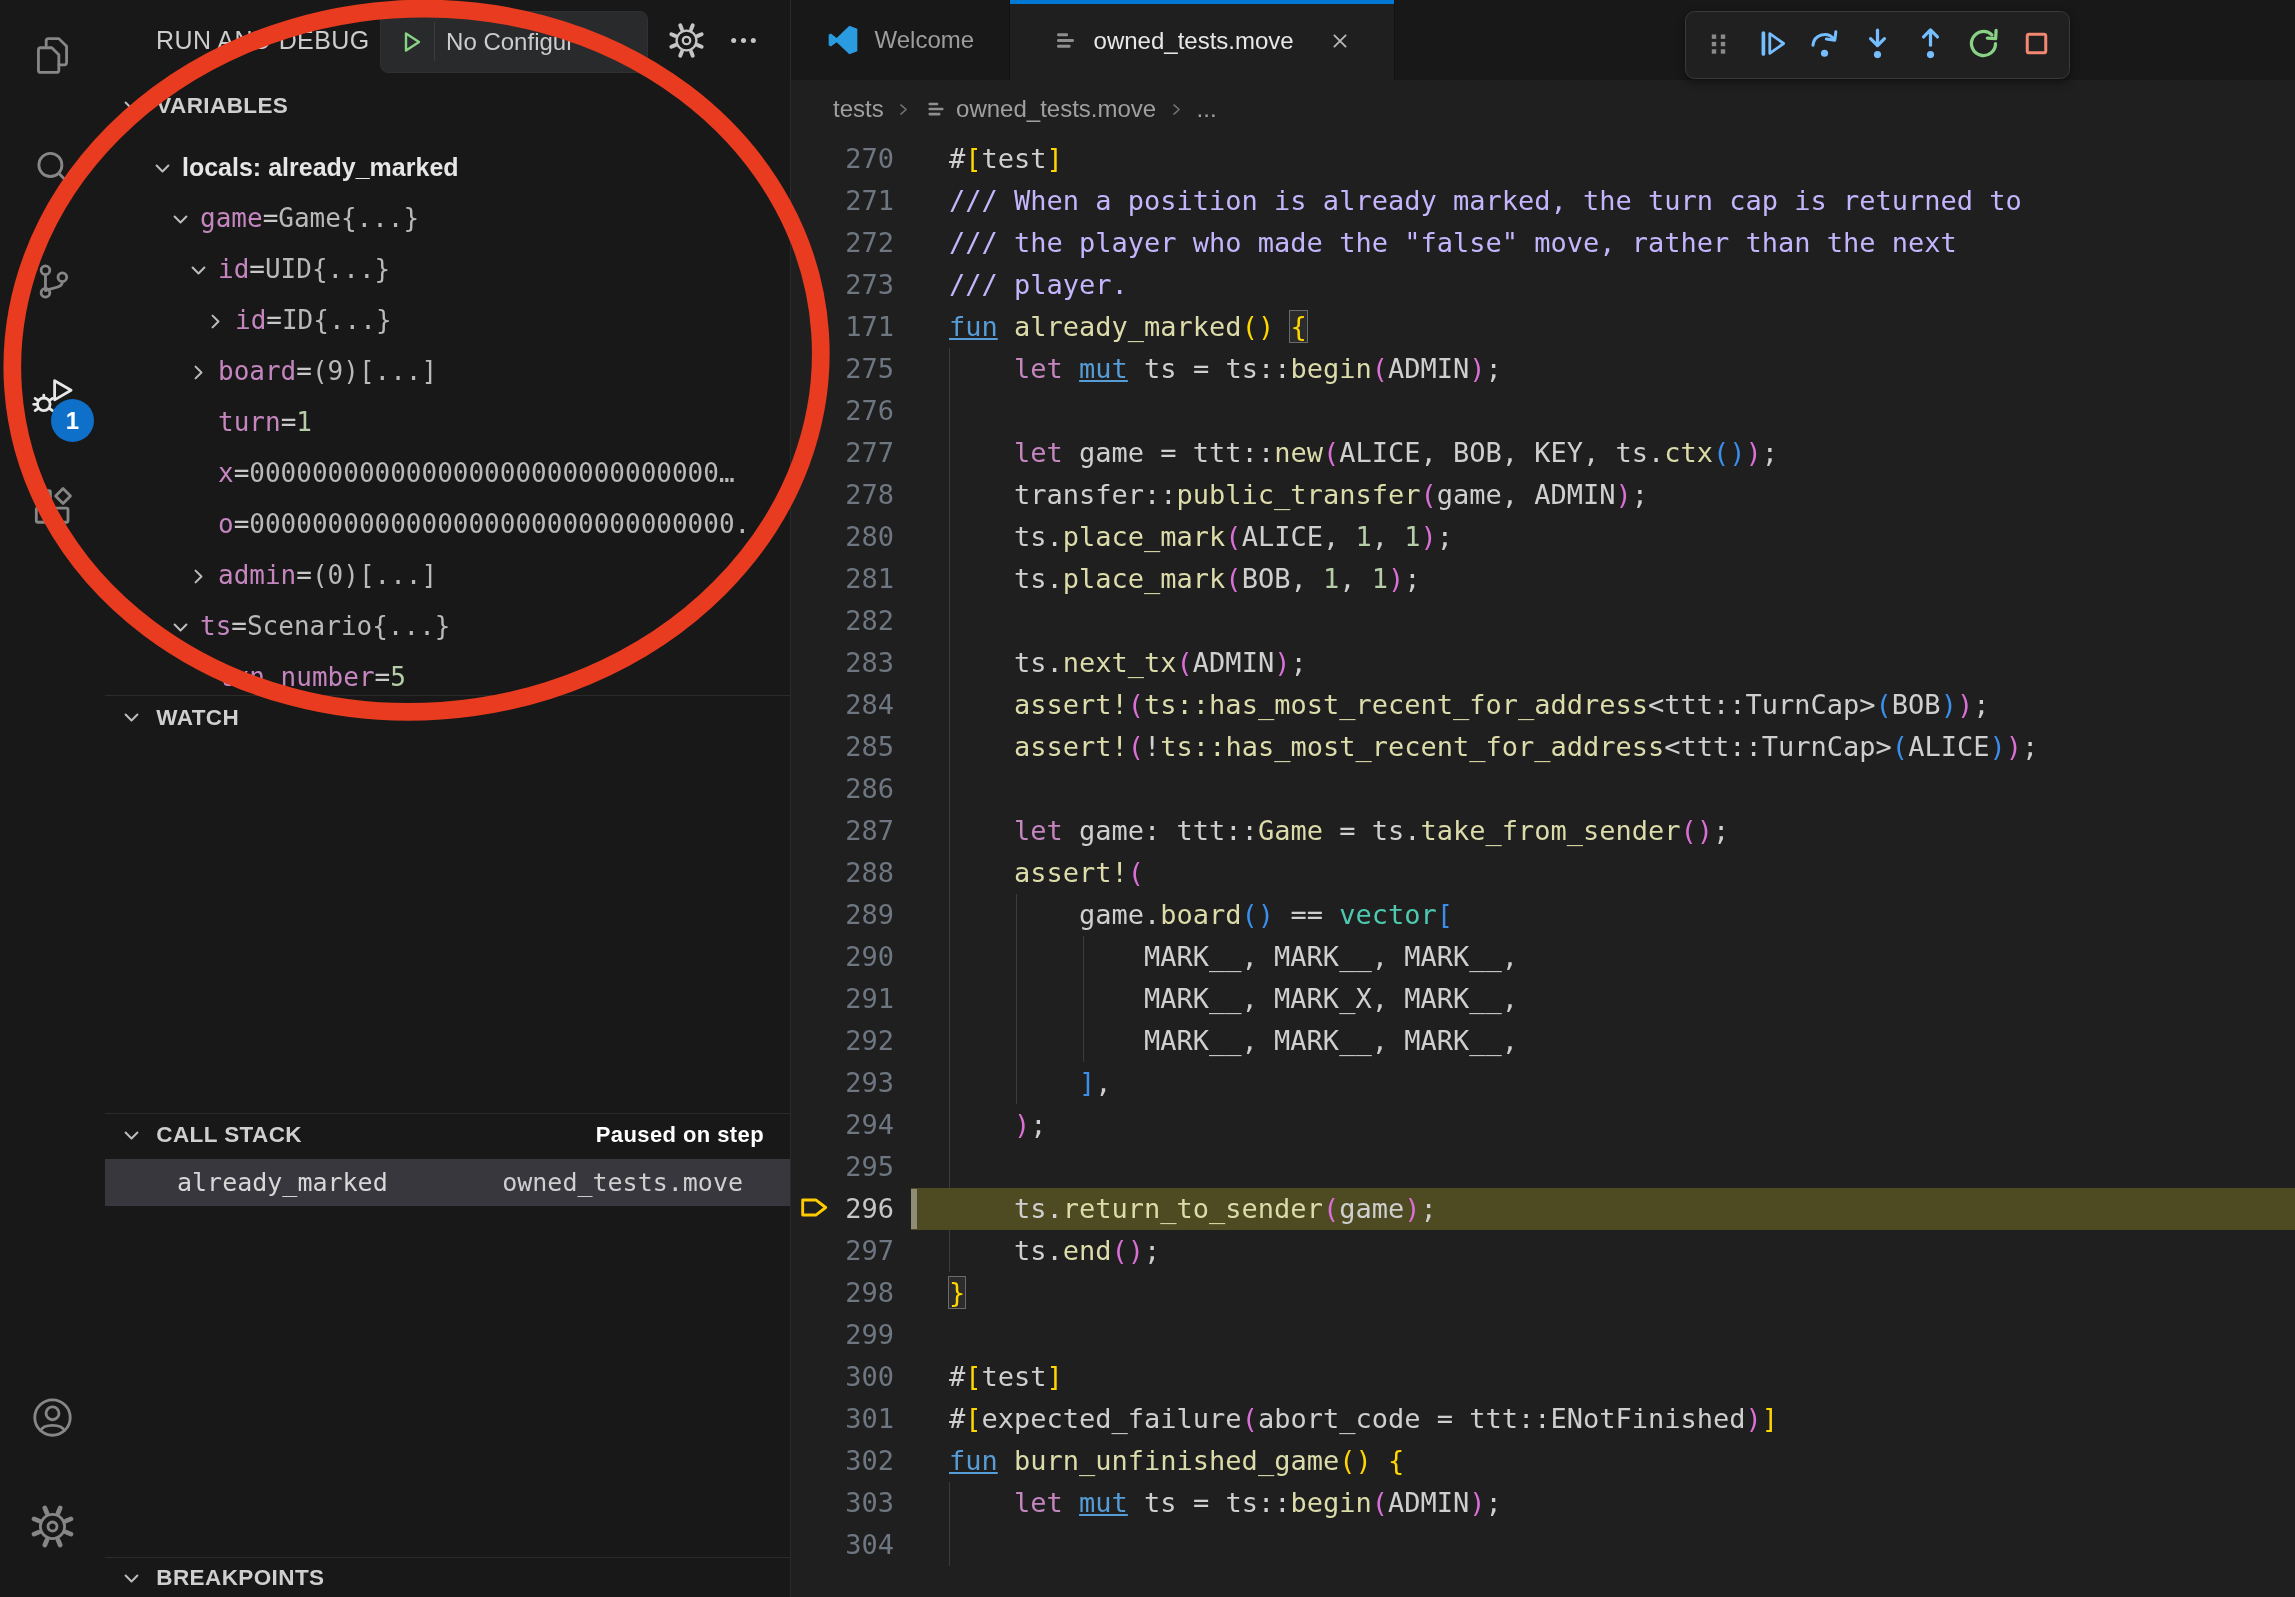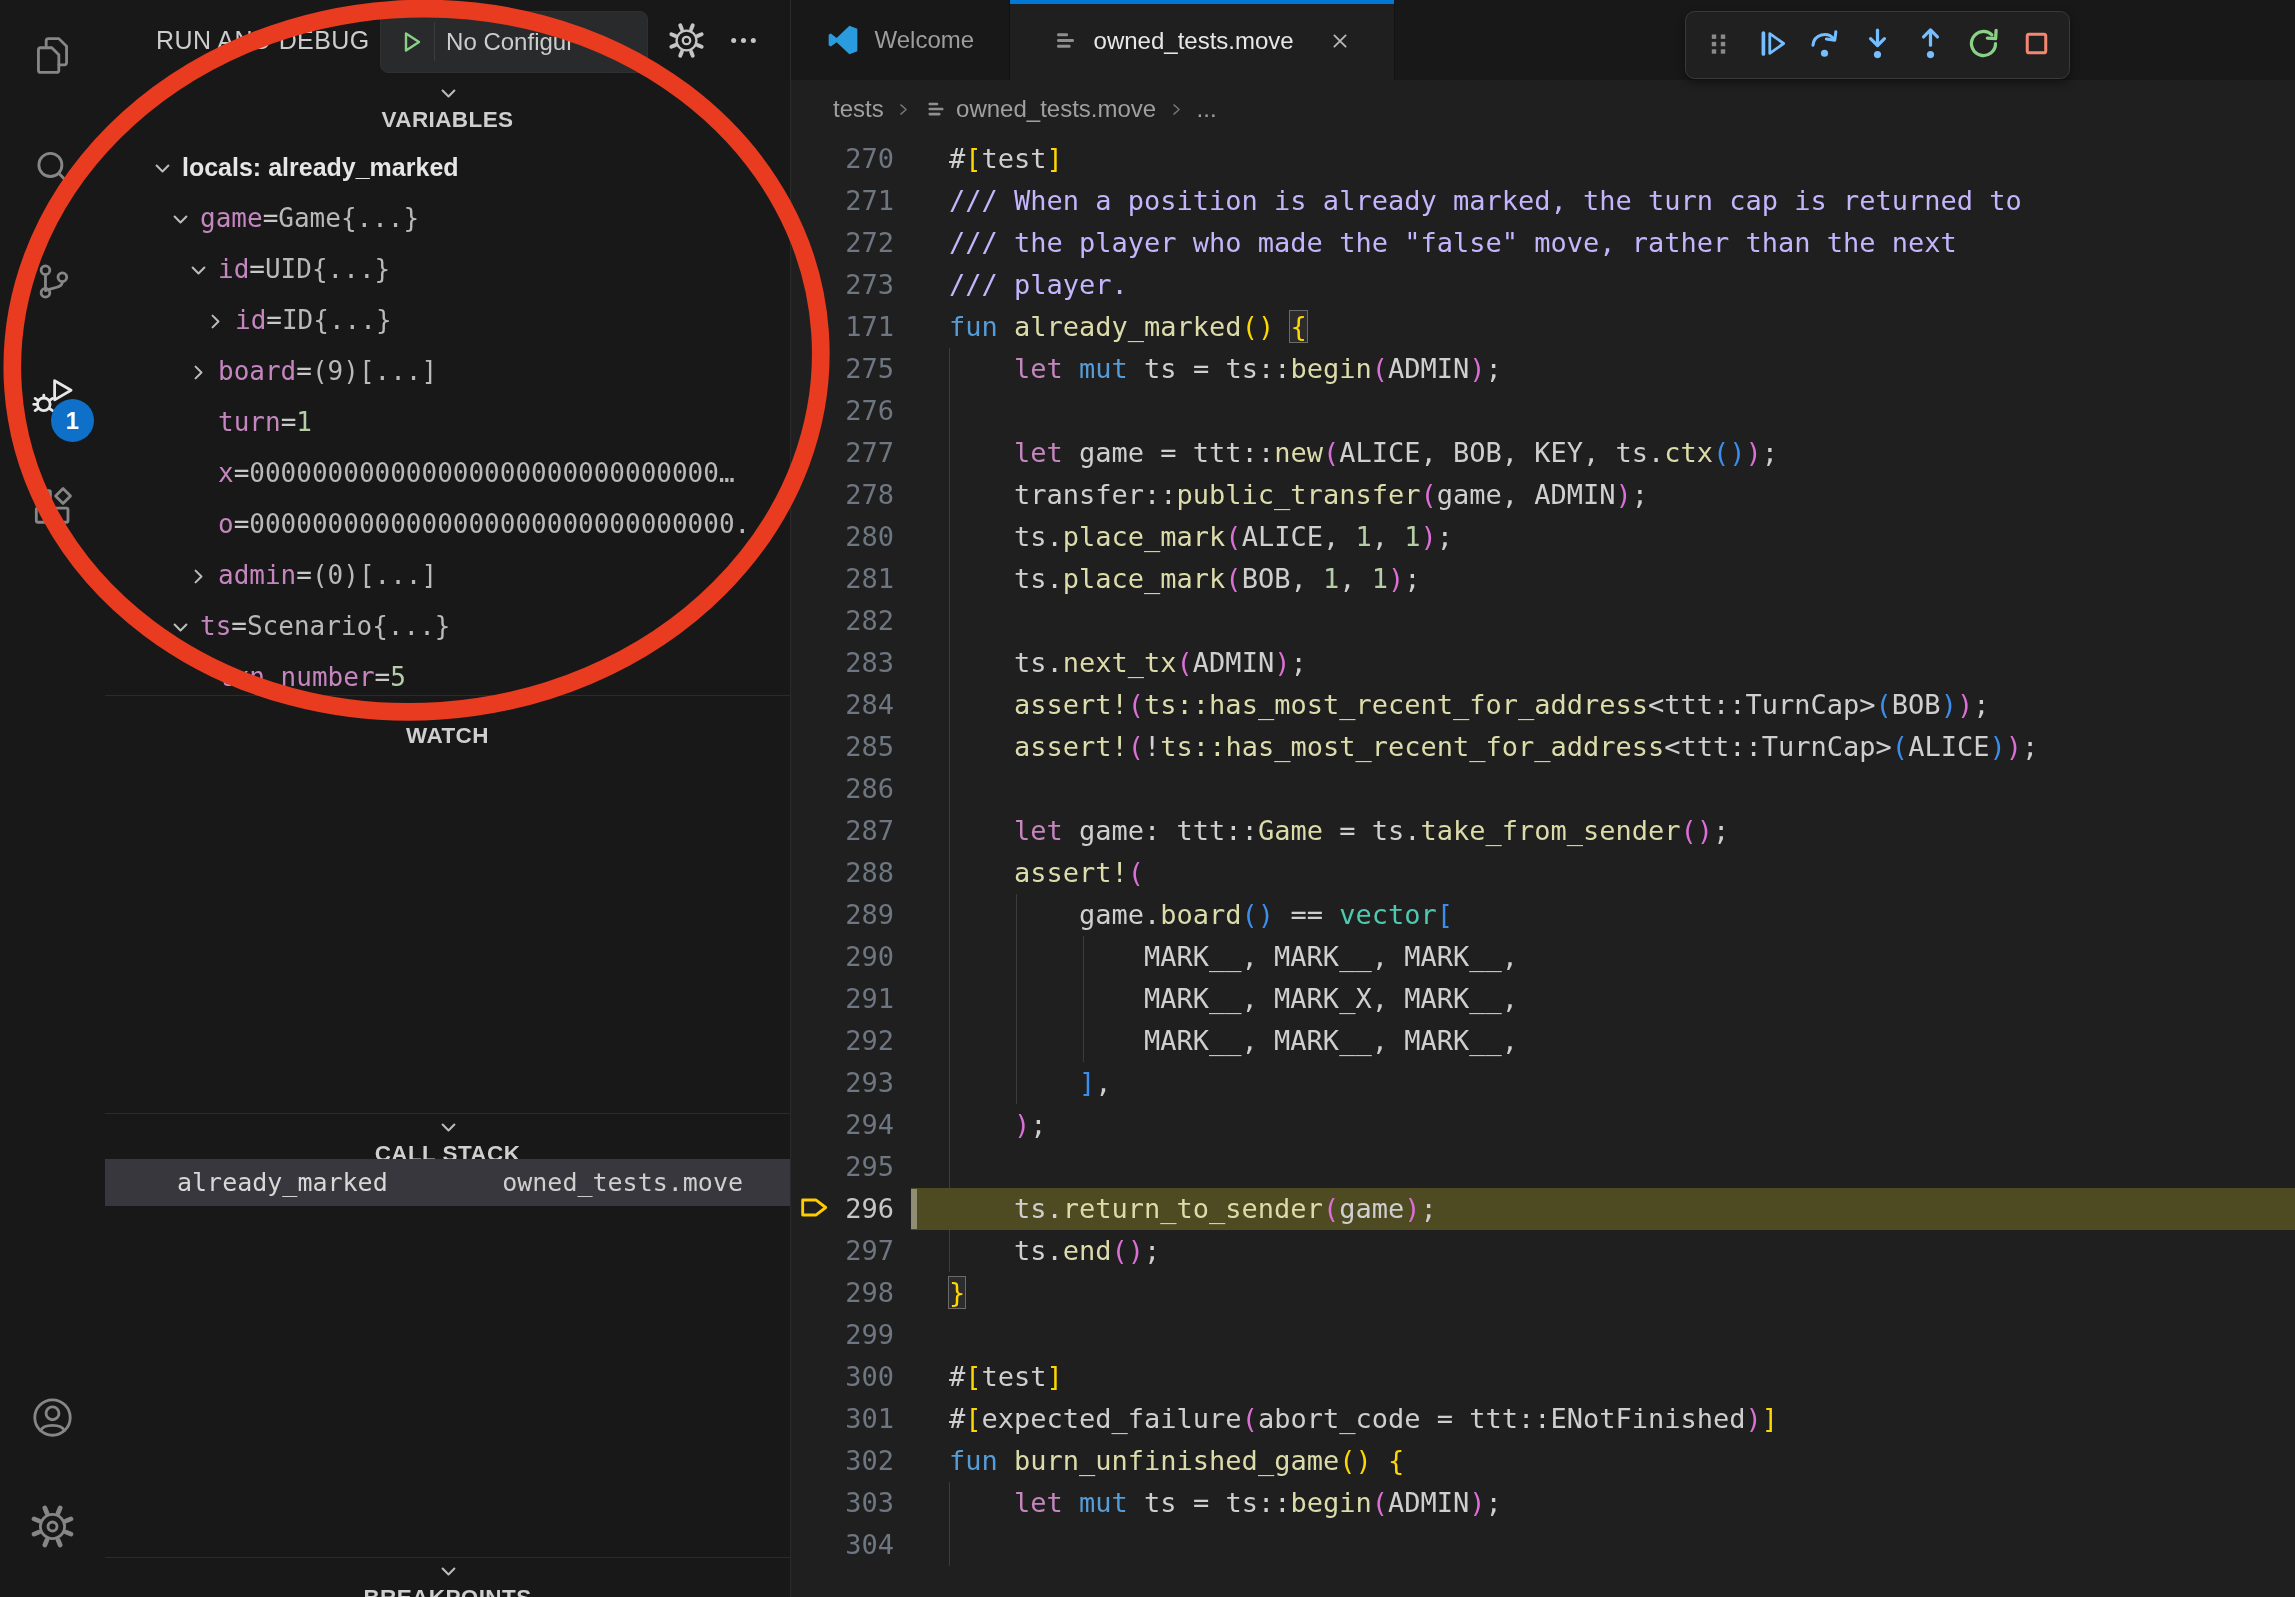--- a/index.html
+++ b/index.html
@@ -28,21 +28,21 @@
        border:0.8px solid #303030;border-radius:8px;display:flex;align-items:center;cursor:pointer;}
   .cfg .playbtn{color:#89d185;margin:0 8px 0 13px;display:flex;}
   .cfg .divider{width:0.8px;height:39px;background:#3c3c3c;margin-right:11.3px;}
   .cfg-label{font-size:24px;color:#cccccc;white-space:nowrap;overflow:hidden;max-width:129px;}
   .cfg-chev{color:#cccccc;margin-left:4.8px;display:flex;}
   .hdr-ic{position:absolute;top:0;height:80px;display:flex;align-items:center;color:#c5c5c5;cursor:pointer;}
   .hdr-gear{left:563px;}
   .hdr-more{left:621px;}
 
   .section{position:absolute;left:0;width:100%;}
-  .sec-h{display:flex;align-items:center;font-weight:bold;font-size:22.5px;letter-spacing:0.4px;color:#cfcfcf;flex-direction:column;}
+  .sec-h{display:flex;align-items:center;font-weight:bold;font-size:22.5px;letter-spacing:0.4px;color:#cfcfcf;}
   .sec-h .tw{margin-left:13px;margin-right:11.3px;display:flex;color:#bcbcbc;}
   .sec-split{border-top:0.8px solid #2b2b2b;}
   .sec-status{margin-left:auto;margin-right:26px;font-size:22px;font-weight:bold;color:#ffffff;}
 
   .s-vars{top:80px;height:614px;}
   .s-vars .sec-h{height:51px;}
   .s-watch{top:695px;height:418px;}
   .s-watch .sec-h{height:43px;}
   .s-stack{top:1113px;height:444px;}
   .s-stack .sec-h{height:42px;}
@@ -90,21 +90,21 @@
   .ln{width:63px;flex:none;text-align:right;color:#6e7681;user-select:none;}
   .lc{flex:1;padding-left:55px;white-space:pre;position:relative;}
   .lc .g{position:absolute;top:0;bottom:0;width:0.8px;background:#3c3c3c;}
   .toks{position:relative;z-index:1;}
   .cl.cur .ln{color:#c6c6c6;}
   .cl.cur .hl{position:absolute;left:17px;right:0;top:0;bottom:0;background:#4e4a21;}
   .cl.cur .cursorbar{position:absolute;left:17px;width:5.6px;top:0.8px;bottom:0.8px;background:#8f8d74;z-index:1;}
 
   .c-pl{color:#cfcfcf;}
   .c-cm{color:#c4b5fd;}
-  .c-kw{color:#569cd6;}
+  .c-kw{color:#569cd6;text-decoration:underline;}
   .c-ct{color:#c586c0;}
   .c-fn{color:#dcdcaa;}
   .c-ty{color:#4ec9b0;}
   .c-nm{color:#b5cea8;}
   .c-b1{color:#ffd700;}
   .c-b2{color:#da70d6;}
   .c-b3{color:#3b8eea;}
   .bmatch{outline:0.8px solid #6a6a6a;outline-offset:-0.8px;background:rgba(110,110,110,.16);}
 
   

